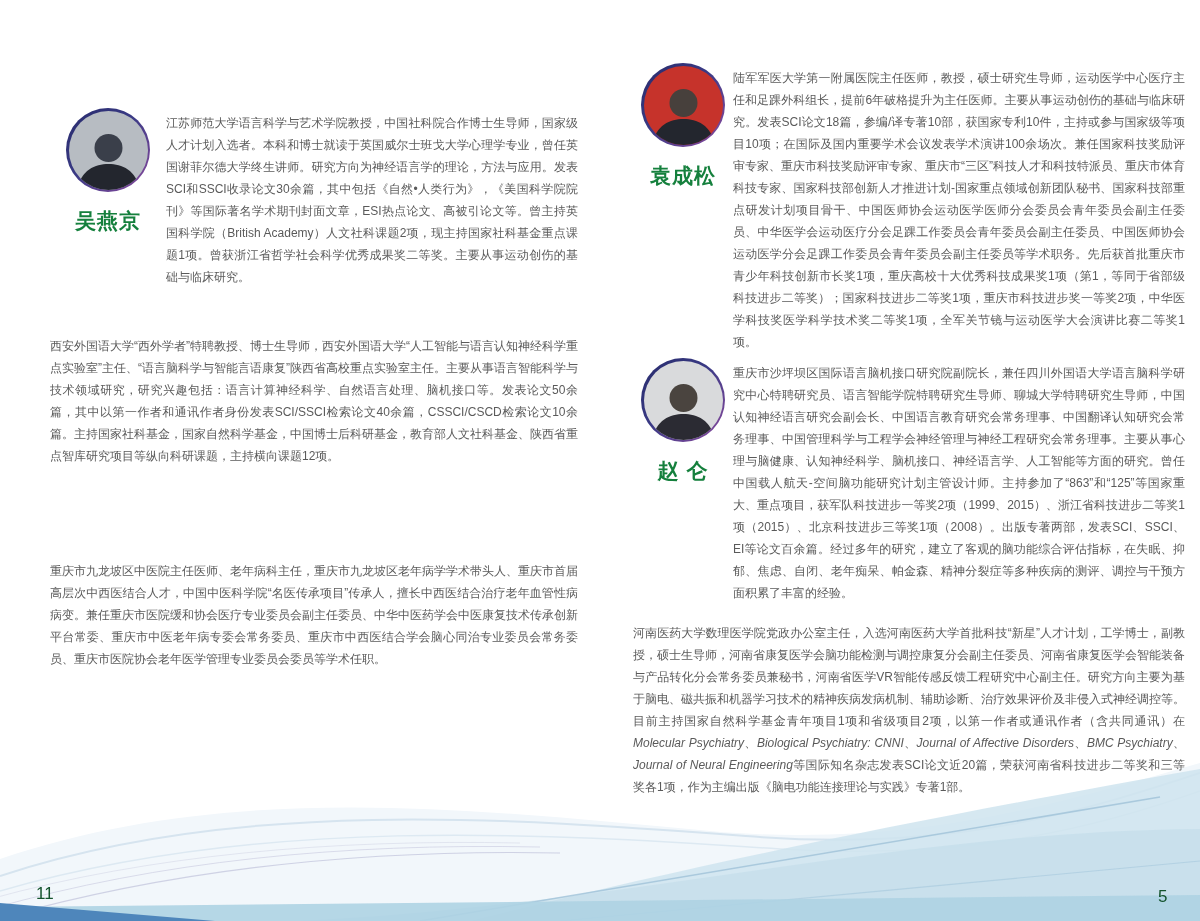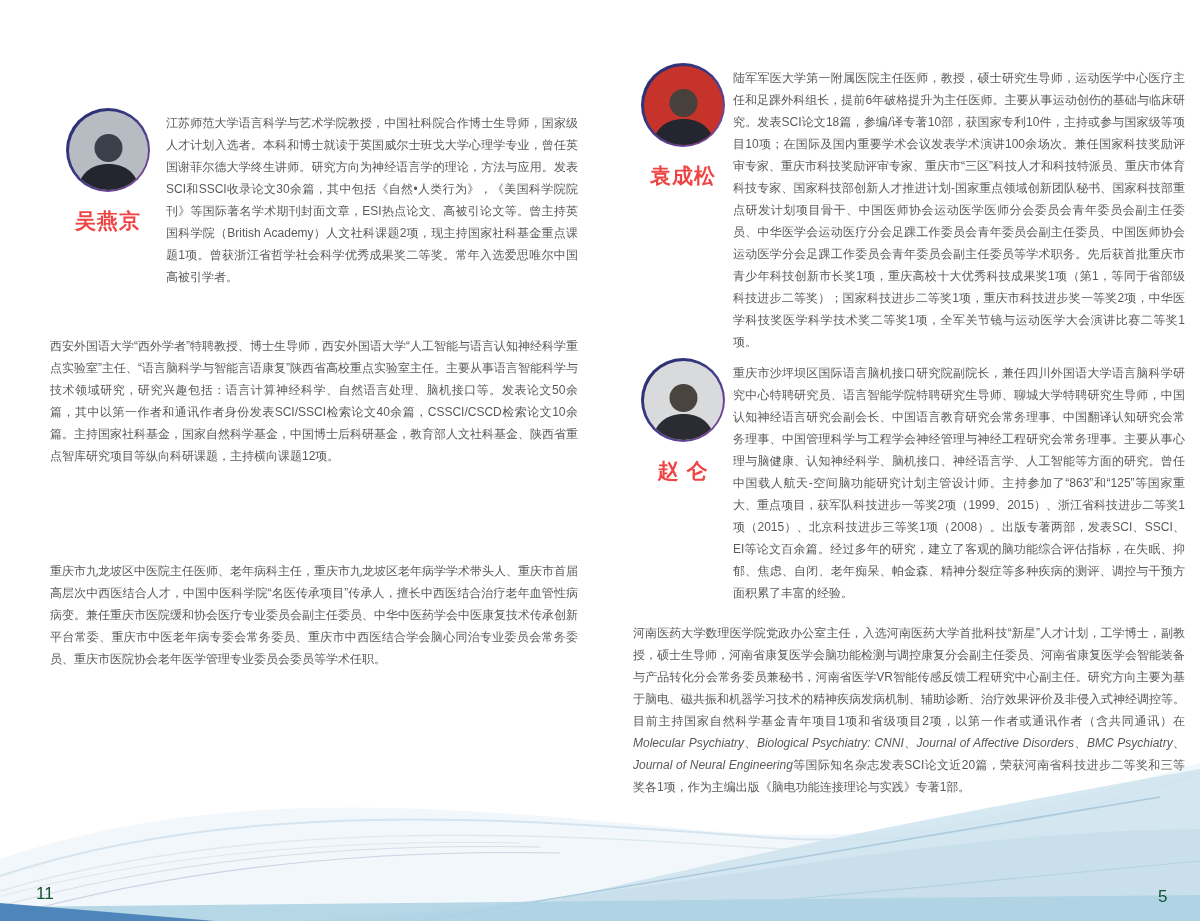--- a/index.html
+++ b/index.html
@@ -21,21 +21,21 @@
     background:linear-gradient(135deg,#272b6b 0%,#3a3a85 45%,#8b4a9e 100%);
     display:flex;align-items:center;justify-content:center;
   }
   .photo{
     width:79px;height:79px;border-radius:50%;
     overflow:hidden;display:flex;align-items:flex-end;justify-content:center;
   }
   .photo svg{display:block;}
   .speaker-name{
     margin-top:15px;
-    font-size:21px;font-weight:bold;color:#ef4444;
+    font-size:21px;font-weight:bold;color:#15803d;
     text-align:center;white-space:nowrap;letter-spacing:1px;
   }
   .bio{
     margin-top:4px;flex:1 1 auto;
     font-size:12px;line-height:22px;color:#5a5a5a;
     text-align:justify;
   }
   .bio .it{font-style:italic;}
   .page-num{
     position:absolute;font-size:17px;color:#14532d;z-index:5;
@@ -72,21 +72,21 @@
         <div class="photo-ring">
           <div class="photo" style="background: rgb(183, 188, 194);">
             <svg width="79" height="62" viewBox="0 0 79 62">
                 <circle cx="39.5" cy="20" r="14" fill="#3a3f4a"></circle>
                 <path d="M8,62 C12,42 26,36 39.5,36 C53,36 67,42 71,62 Z" fill="#23262e"></path>
               </svg>
           </div>
         </div>
         <div class="speaker-name">吴燕京</div>
       </div>
-      <div class="bio"><span>江苏师范大学语言科学与艺术学院教授，中国社科院合作博士生导师，国家级人才计划入选者。本科和博士就读于英国威尔士班戈大学心理学专业，曾任英国谢菲尔德大学终生讲师。研究方向为神经语言学的理论，方法与应用。发表SCI和SSCI收录论文30余篇，其中包括《自然•人类行为》，《美国科学院院刊》等国际著名学术期刊封面文章，ESI热点论文、高被引论文等。曾主持英国科学院（British Academy）人文社科课题2项，现主持国家社科基金重点课题1项。曾获浙江省哲学社会科学优秀成果奖二等奖。常年入选爱思唯尔中国高被引学者。</span></div>
+      <div class="bio"><span>江苏师范大学语言科学与艺术学院教授，中国社科院合作博士生导师，国家级人才计划入选者。本科和博士就读于英国威尔士班戈大学心理学专业，曾任英国谢菲尔德大学终生讲师。研究方向为神经语言学的理论，方法与应用。发表SCI和SSCI收录论文30余篇，其中包括《自然•人类行为》，《美国科学院院刊》等国际著名学术期刊封面文章，ESI热点论文、高被引论文等。曾主持英国科学院（British Academy）人文社科课题2项，现主持国家社科基金重点课题1项。曾获浙江省哲学社会科学优秀成果奖二等奖。主要从事运动创伤的基础与临床研究。</span></div>
     </div>
 
     <div class="card" style="top:331px;">
       <div class="bio"><span>西安外国语大学“西外学者”特聘教授、博士生导师，西安外国语大学“人工智能与语言认知神经科学重点实验室”主任、“语言脑科学与智能言语康复”陕西省高校重点实验室主任。主要从事语言智能科学与技术领域研究，研究兴趣包括：语言计算神经科学、自然语言处理、脑机接口等。发表论文50余篇，其中以第一作者和通讯作者身份发表SCI/SSCI检索论文40余篇，CSSCI/CSCD检索论文10余篇。主持国家社科基金，国家自然科学基金，中国博士后科研基金，教育部人文社科基金、陕西省重点智库研究项目等纵向科研课题，主持横向课题12项。</span></div>
     </div>
 
     <div class="card" style="top:556px;">
       <div class="bio"><span>重庆市九龙坡区中医院主任医师、老年病科主任，重庆市九龙坡区老年病学学术带头人、重庆市首届高层次中西医结合人才，中国中医科学院“名医传承项目”传承人，擅长中西医结合治疗老年血管性病病变。兼任重庆市医院缓和协会医疗专业委员会副主任委员、中华中医药学会中医康复技术传承创新平台常委、重庆市中医老年病专委会常务委员、重庆市中西医结合学会脑心同治专业委员会常务委员、重庆市医院协会老年医学管理专业委员会委员等学术任职。</span></div>
     </div>
 

